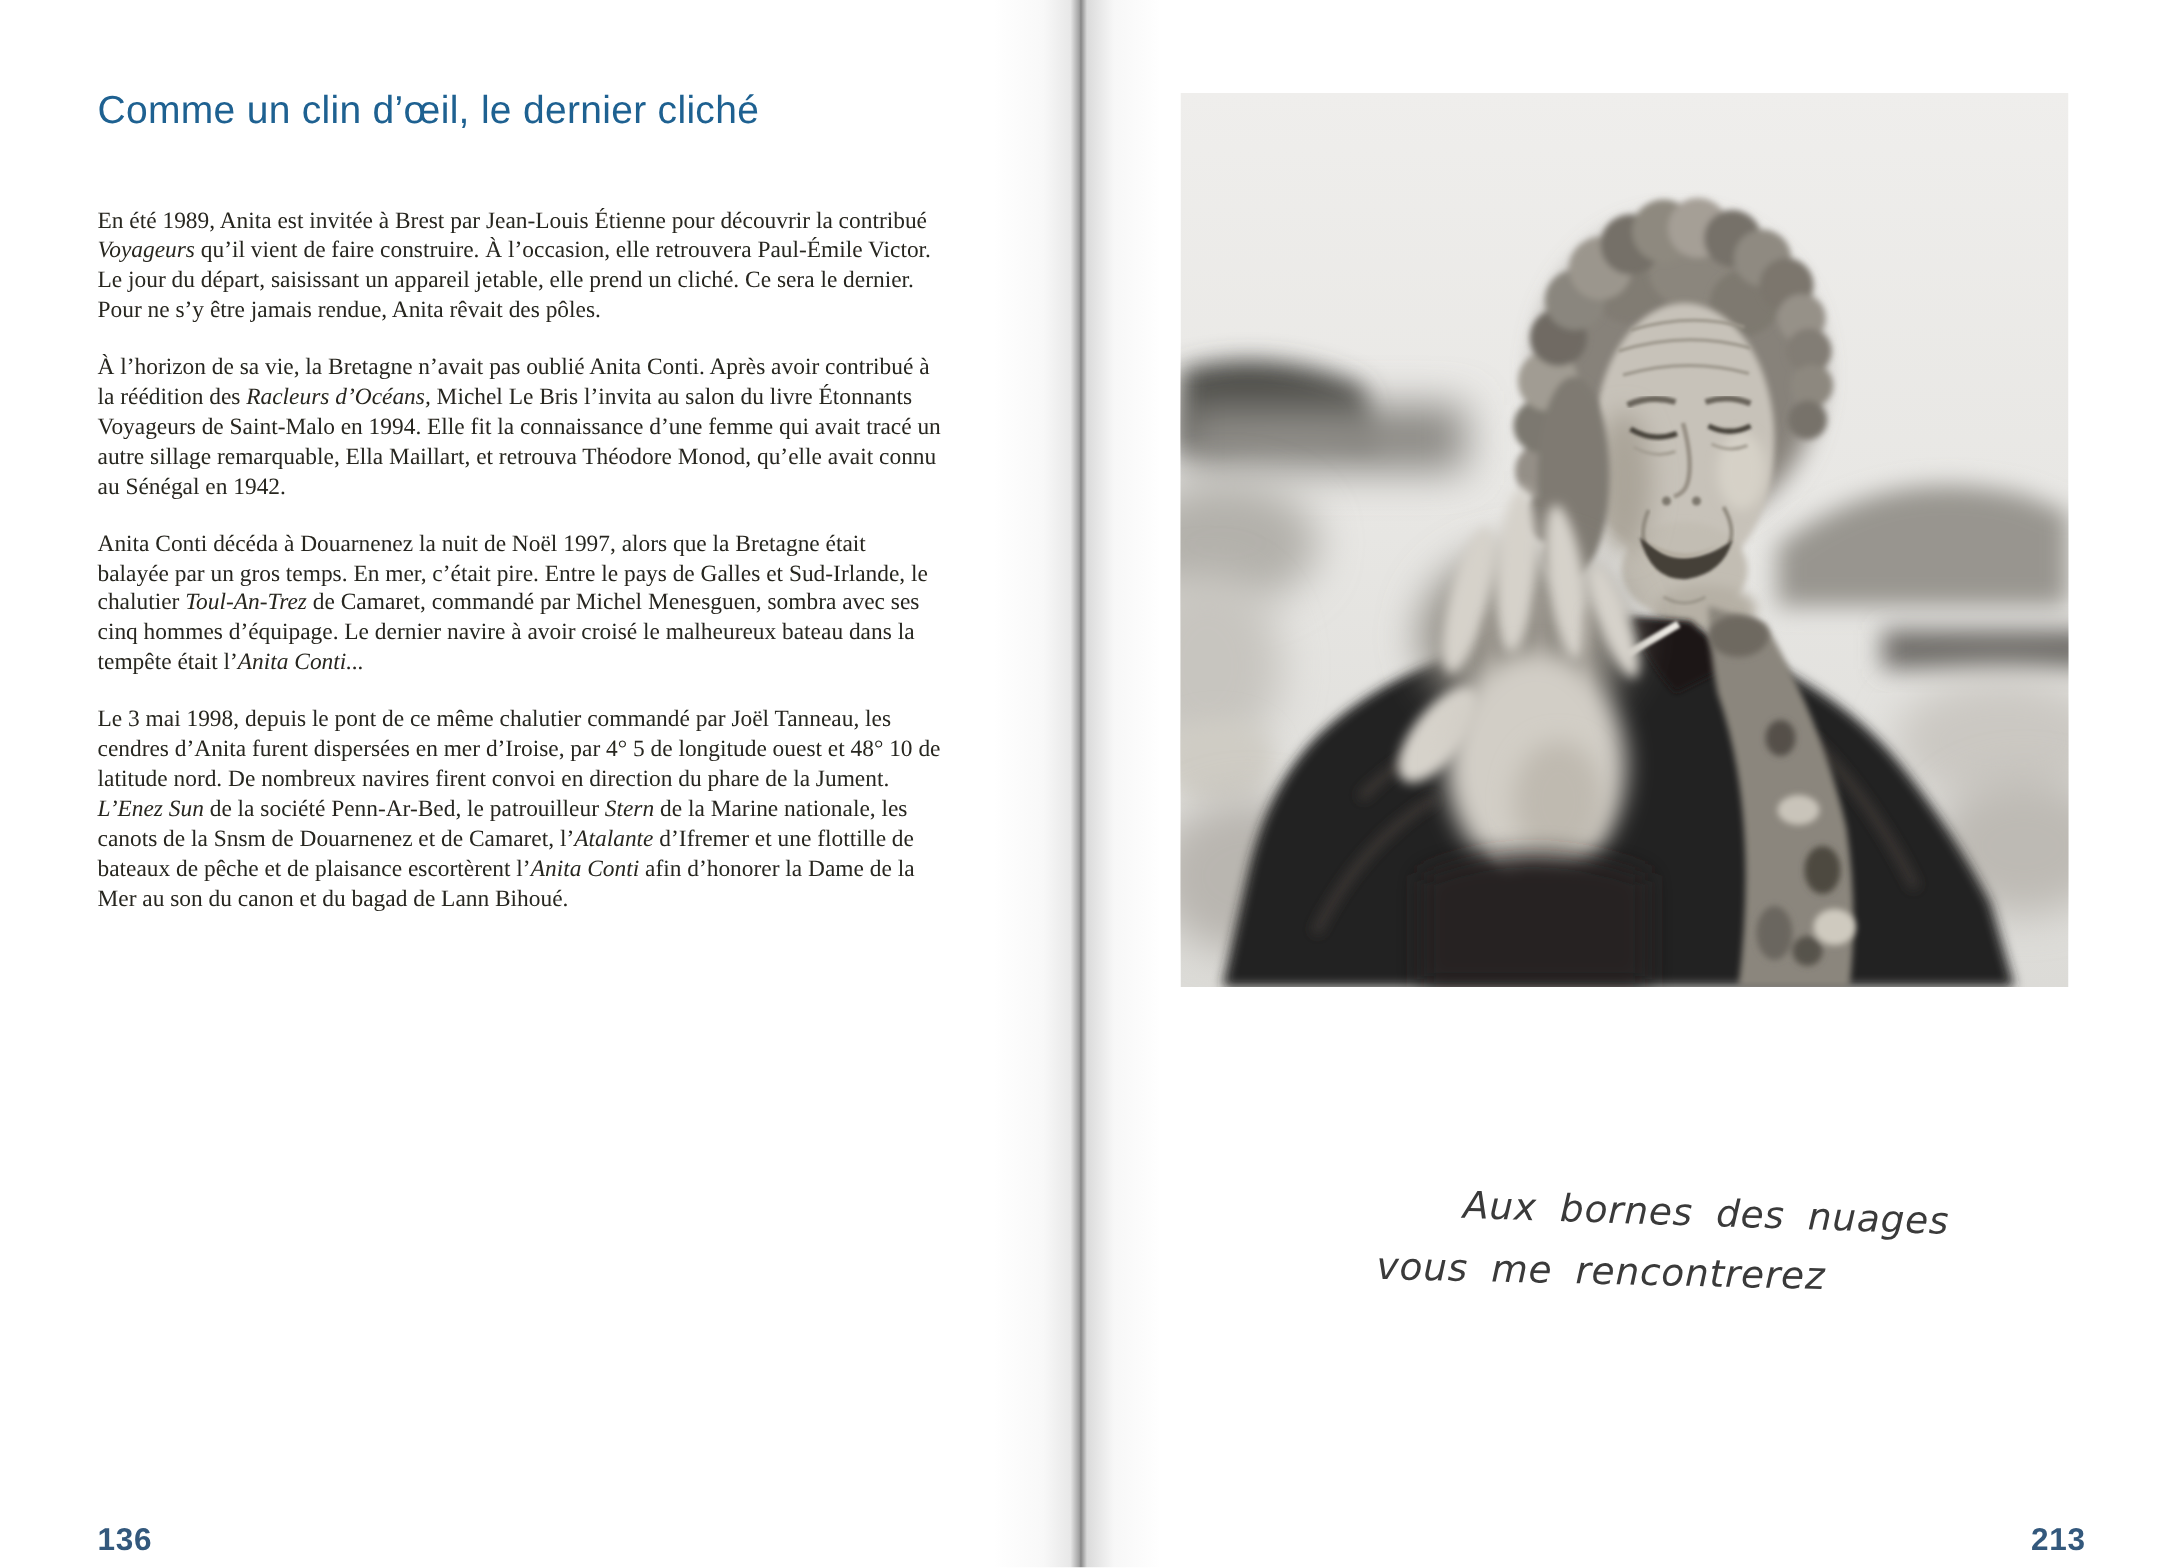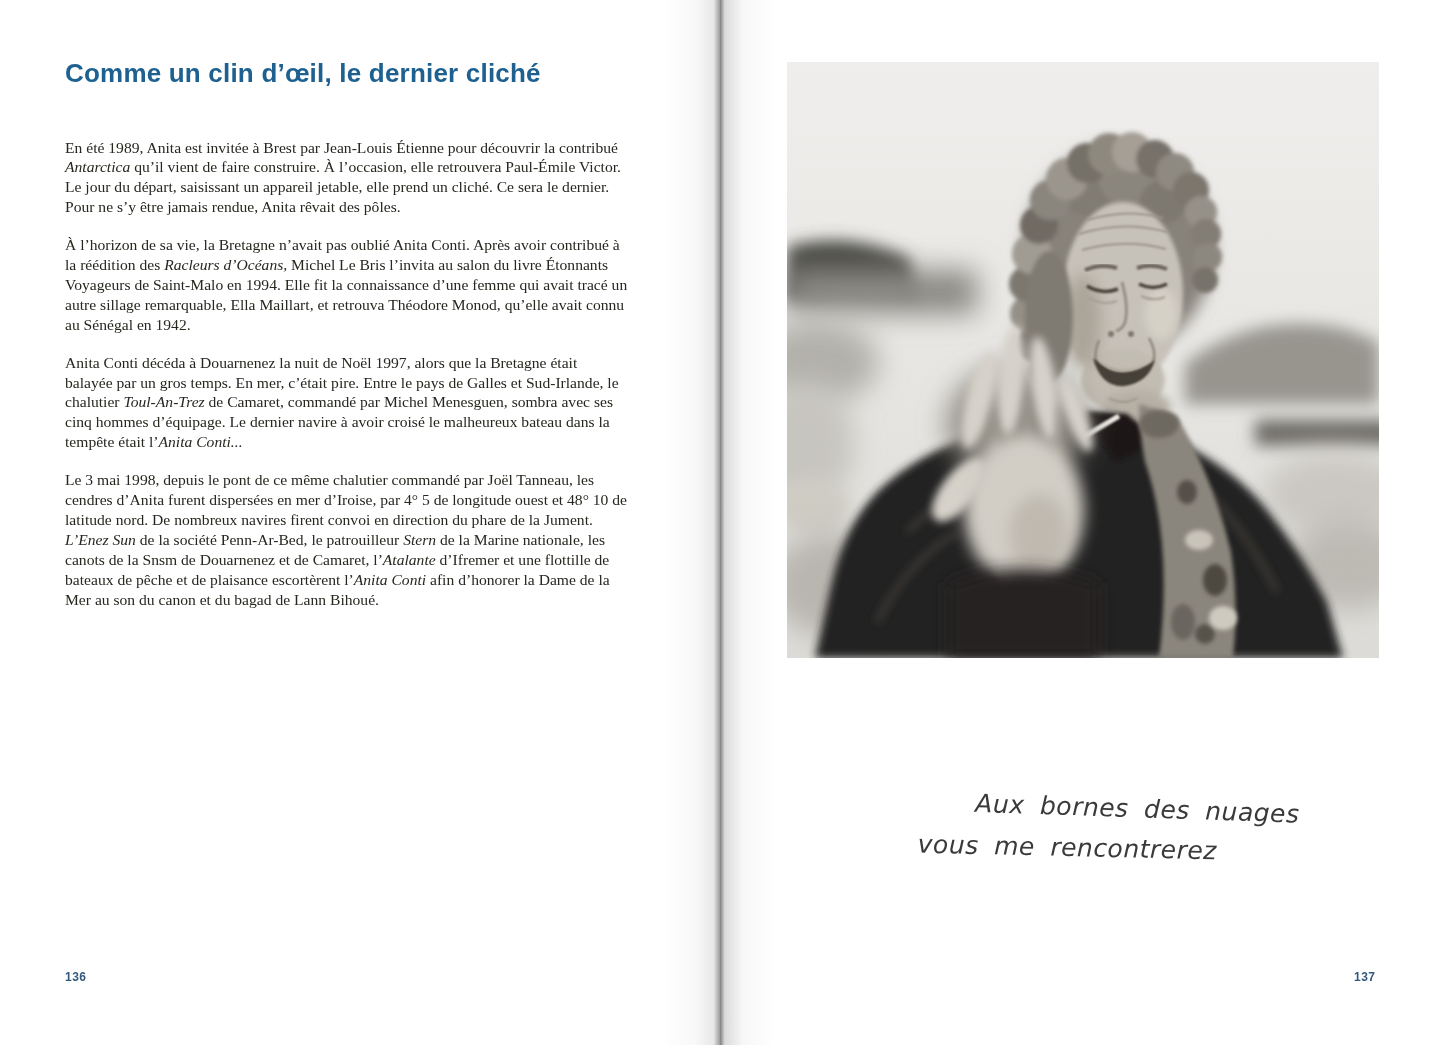--- a/index.html
+++ b/index.html
@@ -11,35 +11,35 @@
   *{box-sizing:border-box;}
   html,body{margin:0;padding:0;}
   body{
     width:1445px;height:1045px;position:relative;overflow:hidden;
     background:#ffffff;font-family:"Liberation Sans",sans-serif;
   }
   .page-left{position:absolute;left:65px;top:57px;width:563px;}
   .chapter-title{
     margin:0 0 48px 0;
     font-family:"Liberation Sans",sans-serif;
-    font-weight:700;font-size:26px;line-height:1.25;
+    font-weight:400;font-size:26px;line-height:1.25;
     color:var(--title-blue);letter-spacing:0.2px;
   }
   .bodytext p{
     margin:0 0 18px 0;
     font-family:"Liberation Serif",serif;
     font-size:15.6px;line-height:19.9px;
     color:var(--body-ink);
   }
   .bodytext p:last-child{margin-bottom:12px;}
   .bodytext i{font-style:italic;}
   .pagenum{
-    position:absolute;top:970px;
+    position:absolute;top:1015px;
     font-family:"Liberation Sans",sans-serif;font-weight:700;
-    font-size:12px;color:var(--page-number-blue);letter-spacing:0.5px;
+    font-size:21px;color:var(--page-number-blue);letter-spacing:0.5px;
   }
   #pn-left{left:65px;}
   #pn-right{left:1354px;}
   .spine{
     position:absolute;left:662px;top:0;width:112px;height:1045px;
     background:linear-gradient(90deg,
       rgba(120,120,120,0) 0%,
       rgba(120,120,120,0.05) 30%,
       rgba(110,110,110,0.16) 46%,
       rgba(70,70,70,0.50) 51.3%,
@@ -64,21 +64,21 @@
   .hw-line2{margin-top:2px;transform:rotate(0.5deg);}
 </style>
 </head>
 <body>
 
 <div>
 
   <section class="page-left">
     <h1 class="chapter-title">Comme un clin d’œil, le dernier cliché</h1>
     <div class="bodytext">
-      <p><span>En été 1989, Anita est invitée à Brest par Jean-Louis Étienne pour découvrir la contribué </span><i>Antarctica</i><span> qu’il vient de faire construire. À l’occasion, elle retrouvera Paul-Émile Victor. Le jour du départ, saisissant un appareil jetable, elle prend un cliché. Ce sera le dernier. Pour ne s’y être jamais rendue, Anita rêvait des pôles.</span></p>
+      <p><span>En été 1989, Anita est invitée à Brest par Jean-Louis Étienne pour découvrir la contribué </span><i>Voyageurs</i><span> qu’il vient de faire construire. À l’occasion, elle retrouvera Paul-Émile Victor. Le jour du départ, saisissant un appareil jetable, elle prend un cliché. Ce sera le dernier. Pour ne s’y être jamais rendue, Anita rêvait des pôles.</span></p>
       <p><span>À l’horizon de sa vie, la Bretagne n’avait pas oublié Anita Conti. Après avoir contribué à la réédition des </span><i>Racleurs d’Océans,</i><span> Michel Le Bris l’invita au salon du livre Étonnants Voyageurs de Saint-Malo en 1994. Elle fit la connaissance d’une femme qui avait tracé un autre sillage remarquable, Ella Maillart, et retrouva Théodore Monod, qu’elle avait connu au Sénégal en 1942.</span></p>
       <p><span>Anita Conti décéda à Douarnenez la nuit de Noël 1997, alors que la Bretagne était balayée par un gros temps. En mer, c’était pire. Entre le pays de Galles et Sud-Irlande, le chalutier </span><i>Toul-An-Trez</i><span> de Camaret, commandé par Michel Menesguen, sombra avec ses cinq hommes d’équipage. Le dernier navire à avoir croisé le malheureux bateau dans la tempête était l’</span><i>Anita Conti...</i></p>
       <p><span>Le 3 mai 1998, depuis le pont de ce même chalutier commandé par Joël Tanneau, les cendres d’Anita furent dispersées en mer d’Iroise, par 4° 5 de longitude ouest et 48° 10 de latitude nord. De nombreux navires firent convoi en direction du phare de la Jument. </span><i>L’Enez Sun</i><span> de la société Penn-Ar-Bed, le patrouilleur </span><i>Stern</i><span> de la Marine nationale, les canots de la Snsm de Douarnenez et de Camaret, l’</span><i>Atalante</i><span> d’Ifremer et une flottille de bateaux de pêche et de plaisance escortèrent l’</span><i>Anita Conti</i><span> afin d’honorer la Dame de la Mer au son du canon et du bagad de Lann Bihoué.</span></p>
     </div>
   </section>
   <div class="pagenum" id="pn-left">136</div>
 
   <div class="spine"></div>
 
   <figure class="photo" role="img" aria-label="Black-and-white photograph: elderly woman with curly grey hair, smiling, waving an open hand toward the camera, wearing a dark coat and patterned scarf, blurred coastal background">
@@ -226,15 +226,15 @@
         <path d="M160,522 Q232,492 312,522 L312,596 L160,596 Z" fill="#262320" filter="url(#b8)"></path>
       </g>
     </svg>
   </figure>
 
   <div class="handwriting">
     <div class="hw-line1">Aux bornes des nuages</div>
     <div class="hw-line2">vous me rencontrerez</div>
   </div>
 
-  <div class="pagenum" id="pn-right">137</div>
+  <div class="pagenum" id="pn-right">213</div>
 
 </div>
 
 </body></html>

